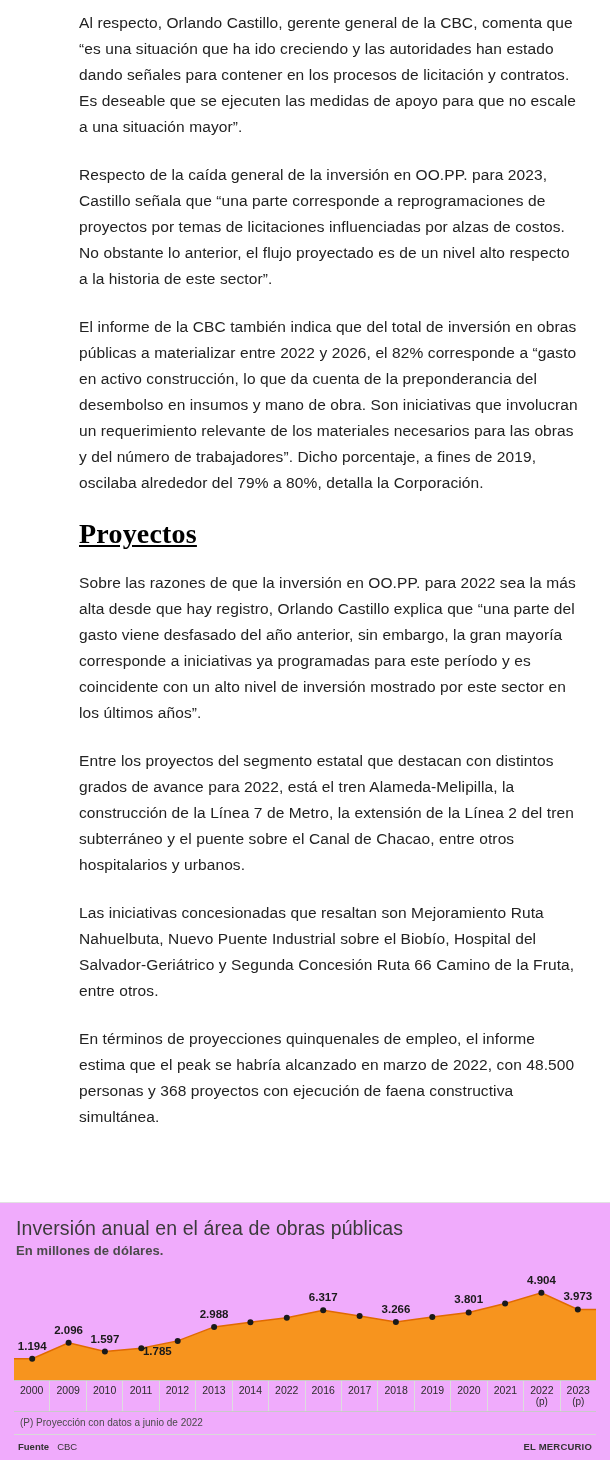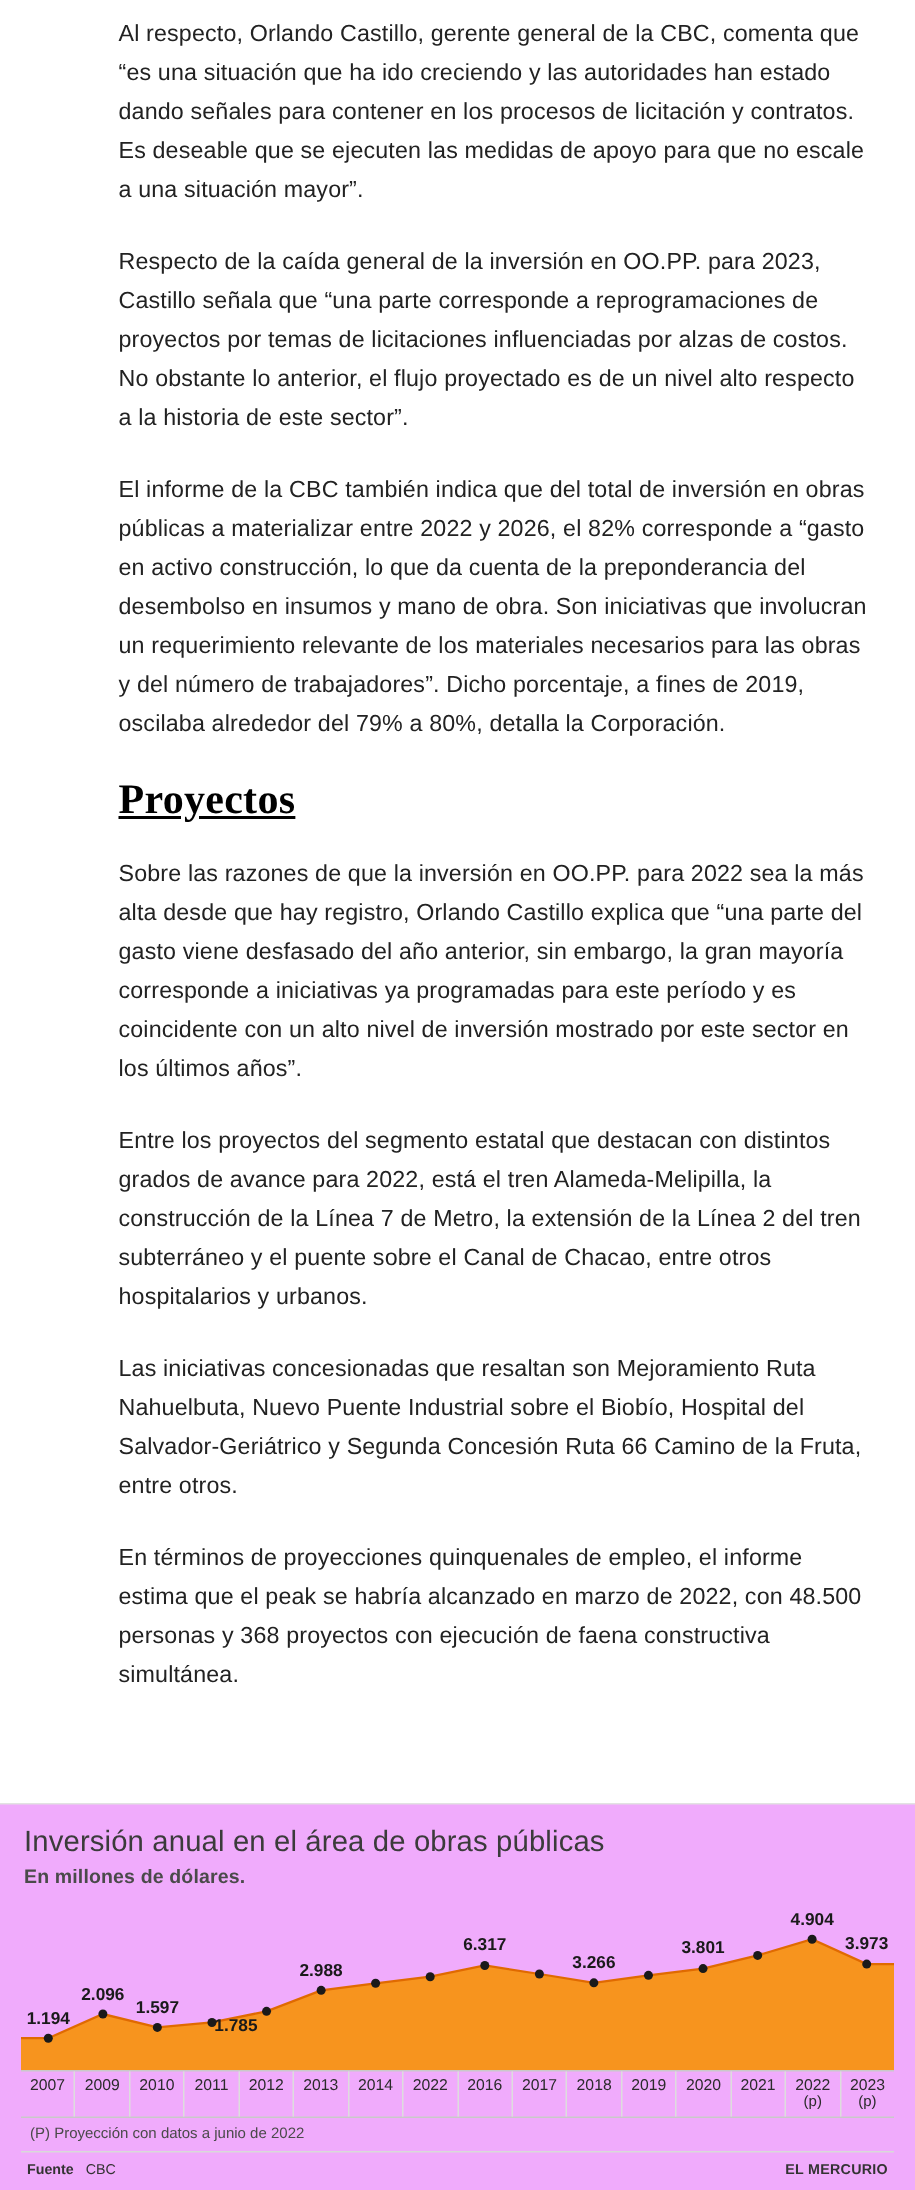--- a/index.html
+++ b/index.html
@@ -157,21 +157,21 @@
         <div class="val-label" style="left: 200.062px; top: 45.88px;">2.988</div>
         <div class="val-label" style="left: 309.188px; top: 29.2578px;">6.317</div>
         <div class="val-label" style="left: 381.938px; top: 40.9378px;">3.266</div>
         <div class="val-label" style="left: 454.688px; top: 31.4267px;">3.801</div>
         <div class="val-label" style="left: 527.438px; top: 11.8178px;">4.904</div>
         <div class="val-label" style="left: 563.812px; top: 28.3689px; text-align: center;">3.973</div>
       </div>
   </div>
 
   <div class="axis-row" id="axis-row">
-      <div class="axis-cell">2007</div>
+      <div class="axis-cell">2000</div>
       <div class="axis-cell">2009</div>
       <div class="axis-cell">2010</div>
       <div class="axis-cell">2011</div>
       <div class="axis-cell">2012</div>
       <div class="axis-cell">2013</div>
       <div class="axis-cell">2014</div>
       <div class="axis-cell">2022</div>
       <div class="axis-cell">2016</div>
       <div class="axis-cell">2017</div>
       <div class="axis-cell">2018</div>

